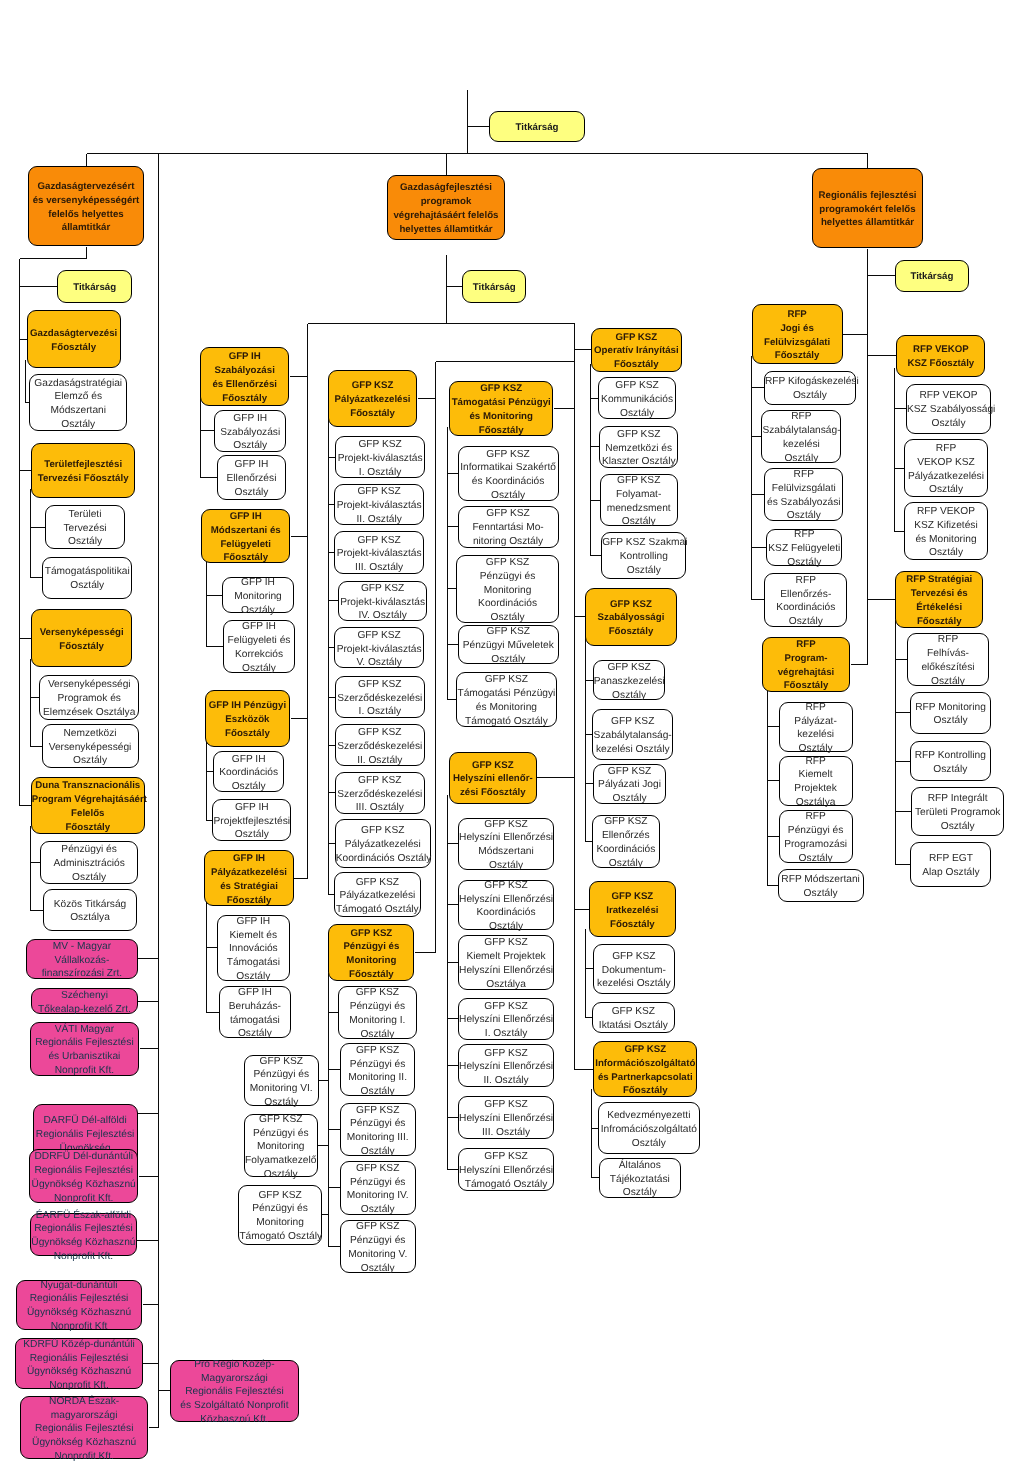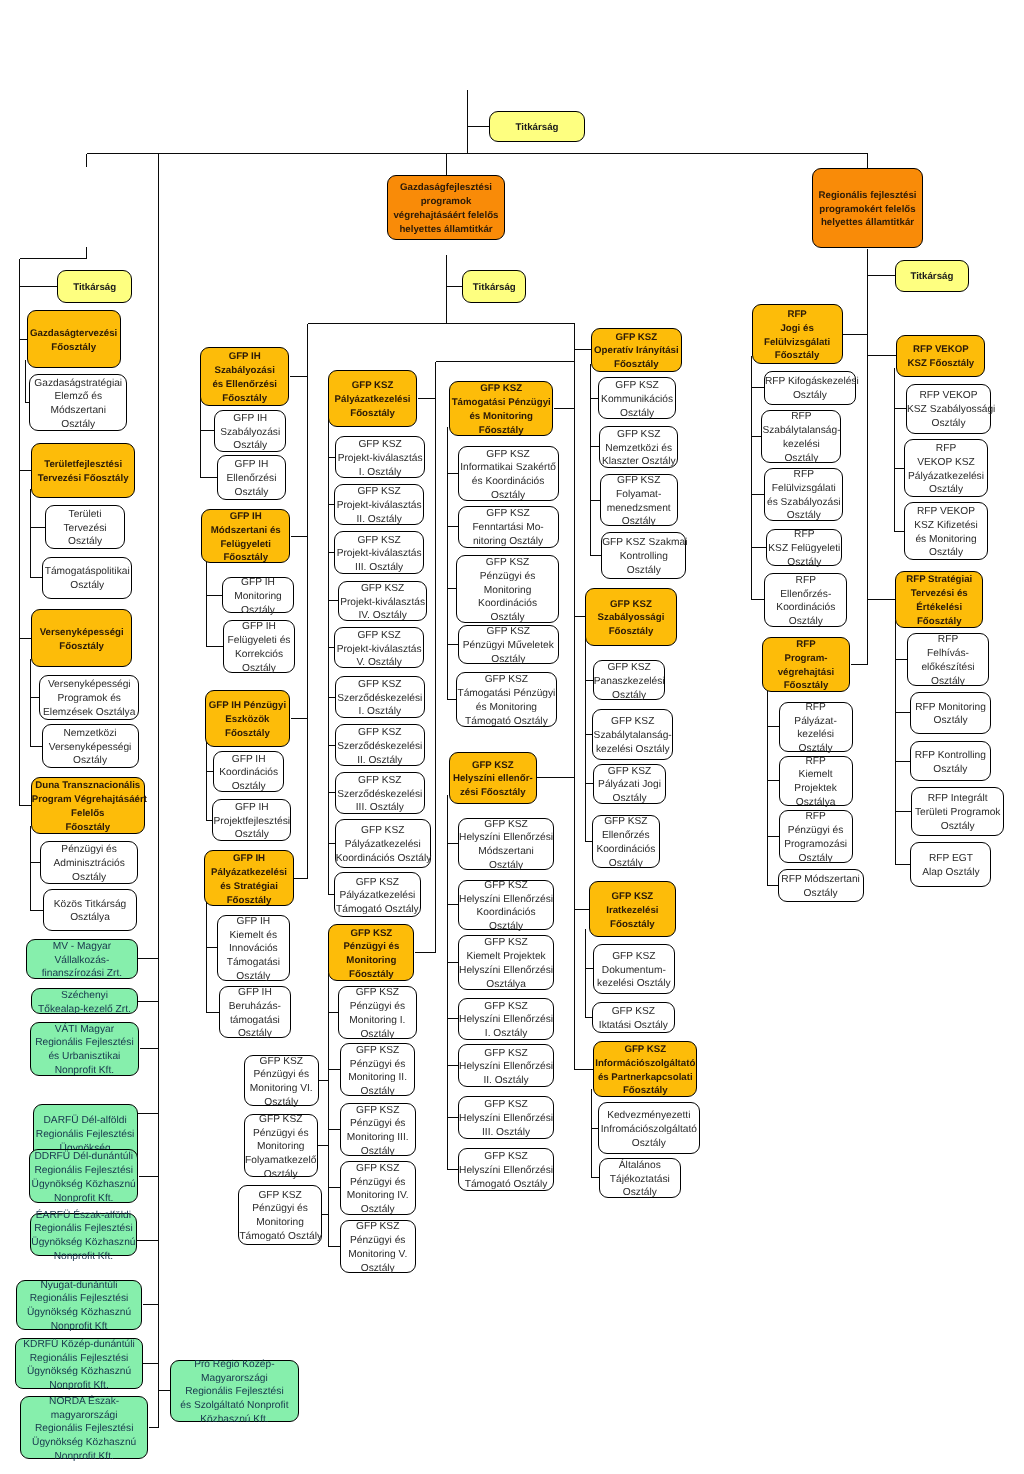--- a/index.html
+++ b/index.html
@@ -10,21 +10,21 @@
 svg.conn{position:absolute;left:0;top:0;width:1024px;height:1474px;pointer-events:none;}
 .node{position:absolute;box-sizing:border-box;border:1.4px solid #000;border-radius:9px;
  display:flex;align-items:center;justify-content:center;text-align:center;color:#231f20;
  line-height:13.8px;font-size:10.2px;overflow:visible;z-index:2;}
 .node > span{display:block;width:100%;white-space:nowrap;position:relative;top:1.5px;}
 .n-green{background:#00bc08;font-weight:bold;font-size:9.7px;color:#1a1a1a;}
 .n-orange{background:#f98b08;font-weight:bold;font-size:9.7px;color:#2b1a08;}
 .n-amber{background:#fdbc09;font-weight:bold;font-size:9.7px;color:#2b1a08;}
 .n-yellow{background:#feff80;font-weight:bold;font-size:9.7px;color:#1a1a1a;}
 .n-white{background:#ffffff;font-weight:normal;color:#2b2b2b;}
-.n-blue{background:#86efac;font-weight:normal;color:#17354c;}
+.n-blue{background:#ec4899;font-weight:normal;color:#17354c;}
 </style>
 </head>
 <body>
 
 <div id="chart">
 <svg class="conn" viewBox="0 0 1024 1474" aria-hidden="true">
 <g fill="none" stroke="#0a0a0a" stroke-width="1.3" shape-rendering="crispEdges">
         <path d="M467.5 89.5 L467.5 153.5"></path>
 <path d="M467.5 126.5 L489.5 126.5"></path>
 <path d="M86.5 153.5 L867.5 153.5"></path>
@@ -168,20 +168,23 @@
 <path d="M895.5 659.5 L907.5 659.5"></path>
 <path d="M895.5 712.5 L909.5 712.5"></path>
 <path d="M895.5 761.5 L909.5 761.5"></path>
 <path d="M895.5 811.5 L911.5 811.5"></path>
 <path d="M895.5 864.5 L910.5 864.5"></path>
       </g>
 </svg>
 <div class="node n-yellow" style="left:489px;top:110.8px;width:96px;height:31.5px;">
       <span>Titkárság</span>
     </div>
+<div class="node n-orange" style="left:28px;top:166px;width:116px;height:80px;">
+      <span>Gazdaságtervezésért<br>és versenyképességért<br>felelős helyettes<br>államtitkár</span>
+    </div>
 <div class="node n-yellow" style="left:57.2px;top:270.1px;width:74.9px;height:32.8px;">
       <span>Titkárság</span>
     </div>
 <div class="node n-amber" style="left:26.6px;top:310.1px;width:94.2px;height:58.2px;">
       <span>Gazdaságtervezési<br>Főosztály</span>
     </div>
 <div class="node n-white" style="left:29.4px;top:374px;width:97.7px;height:57.4px;">
       <span>Gazdaságstratégiai<br>Elemző és<br>Módszertani<br>Osztály</span>
     </div>
 <div class="node n-amber" style="left:30.8px;top:443px;width:104.7px;height:54.6px;">

